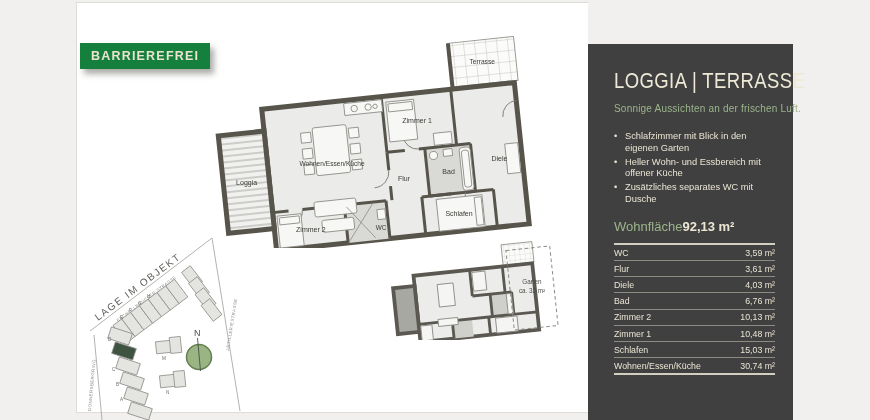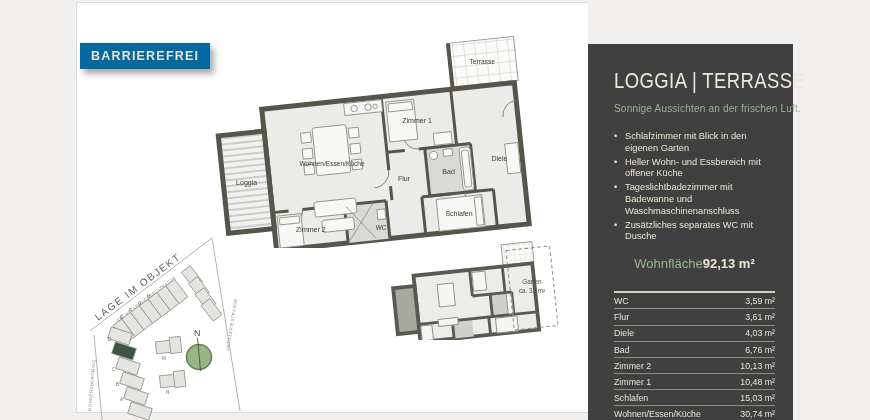--- a/index.html
+++ b/index.html
@@ -1,34 +1,34 @@
 <!DOCTYPE html>
 <html><head>
 <meta charset="utf-8">
 <style>
   html,body{margin:0;padding:0;background:#f1f0ee;}
   .canvas{position:relative;width:870px;height:420px;background:#f1f0ee;
     font-family:"Liberation Sans",sans-serif;overflow:hidden;}
   .page{position:absolute;left:76px;top:2px;width:512px;height:411px;
     background:#ffffff;border:1px solid #dddcd8;border-right:none;box-sizing:border-box;}
-  .badge{position:absolute;left:80px;top:43px;background:#0369a1;color:#e9e3cf;
+  .badge{position:absolute;left:80px;top:43px;background:#15803d;color:#e9e3cf;
     font-size:12.5px;font-weight:bold;letter-spacing:1.2px;padding:6px 11px;
     box-shadow:4px 5px 6px rgba(70,70,62,.45);}
   .panel{position:absolute;left:588px;top:2px;width:205px;height:418px;background:#404040;
     border-bottom-right-radius:36px;color:#ece7d5;padding:24px 14px 0 26px;box-sizing:border-box;margin-top:42px;}
   .title{font-size:22px;font-weight:400;letter-spacing:.5px;white-space:nowrap;
     transform:scaleX(.84);transform-origin:left center;color:#eee9d7;}
   .subtitle{margin-top:9px;font-size:10px;color:#9cb48c;white-space:nowrap;letter-spacing:.2px;}
   .bullets{margin-top:17px;list-style:none;margin-bottom:0;padding:0;}
   .bullet{position:relative;padding-left:11px;font-size:9.3px;line-height:11.8px;
     color:#e9e4d3;margin-bottom:2px;}
   .bullet::before{content:"\2022";position:absolute;left:0;top:0;color:#e9e4d3;}
   .table{margin-top:13px;margin-right:4px;}
-  .t-head{display:flex;justify-content:center;align-items:baseline;font-size:13px;
-    color:#9cb48c;padding-bottom:20px;border-bottom:2px solid rgba(236,231,215,.85);}
+  .t-head{display:flex;justify-content:flex-start;align-items:baseline;font-size:13px;
+    color:#9cb48c;padding-bottom:9px;border-bottom:2px solid rgba(236,231,215,.85);}
   .t-head .val{color:#ece7d5;font-weight:bold;}
   .t-row{display:flex;justify-content:space-between;font-size:8.8px;color:#e9e4d3;
     padding:2.8px 0 2.4px 0;border-bottom:1px solid rgba(236,231,215,.45);}
   .t-row.thick{border-bottom:2px solid rgba(236,231,215,.85);}
   svg{position:absolute;}
   #floorplan{left:200px;top:36px;}
   #miniplan{left:384px;top:240px;}
   #siteplan{left:72px;top:235px;}
   svg text{font-family:"Liberation Sans",sans-serif;}
 </style>
@@ -228,21 +228,20 @@
       <text x="122" y="101" font-size="9" fill="#4e4e4a">N</text>
     </g>
   </svg>
 
   <div class="panel">
     <div class="title">LOGGIA | TERRASSE</div>
     <div class="subtitle">Sonnige Aussichten an der frischen Luft.</div>
     <ul class="bullets">
       <li class="bullet"><span>Schlafzimmer mit Blick in den eigenen Garten</span></li>
       <li class="bullet"><span>Heller Wohn- und Essbereich mit offener Küche</span></li>
-      <li class="bullet"><span>Tageslichtbadezimmer mit Badewanne und Waschmaschinenanschluss</span></li>
       <li class="bullet"><span>Zusätzliches separates WC mit Dusche</span></li>
     </ul>
     <div class="table">
       <div class="t-head">
         <span>Wohnfläche</span>
         <span class="val">92,13 m²</span>
       </div>
       <div class="t-row">
           <span>WC</span>
           <span>3,59 m²</span>

